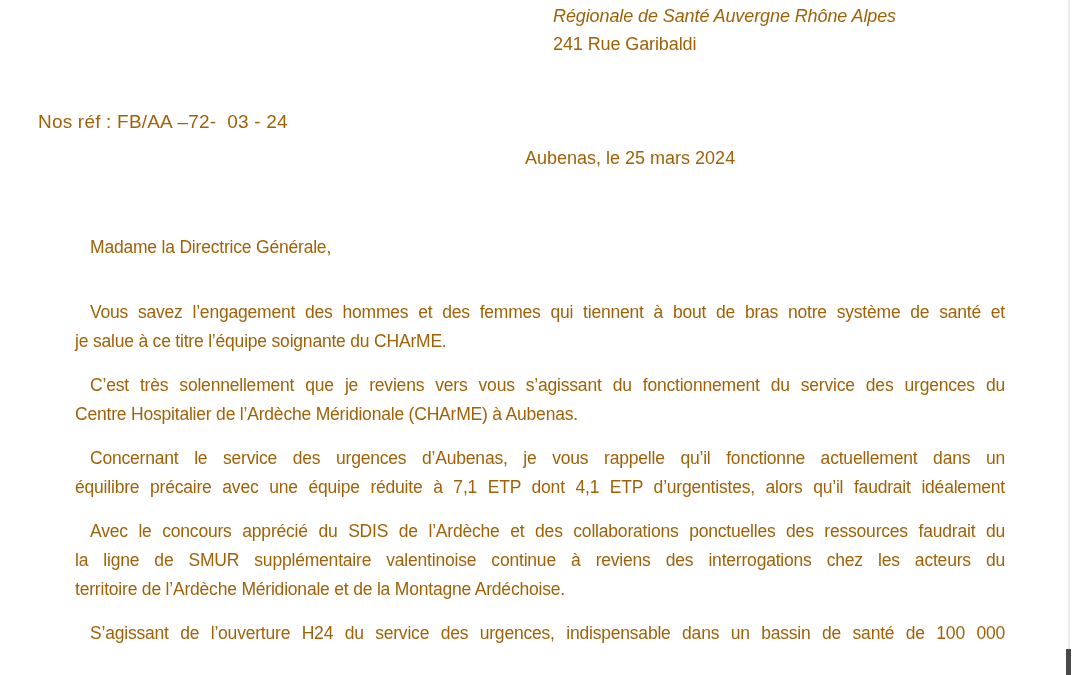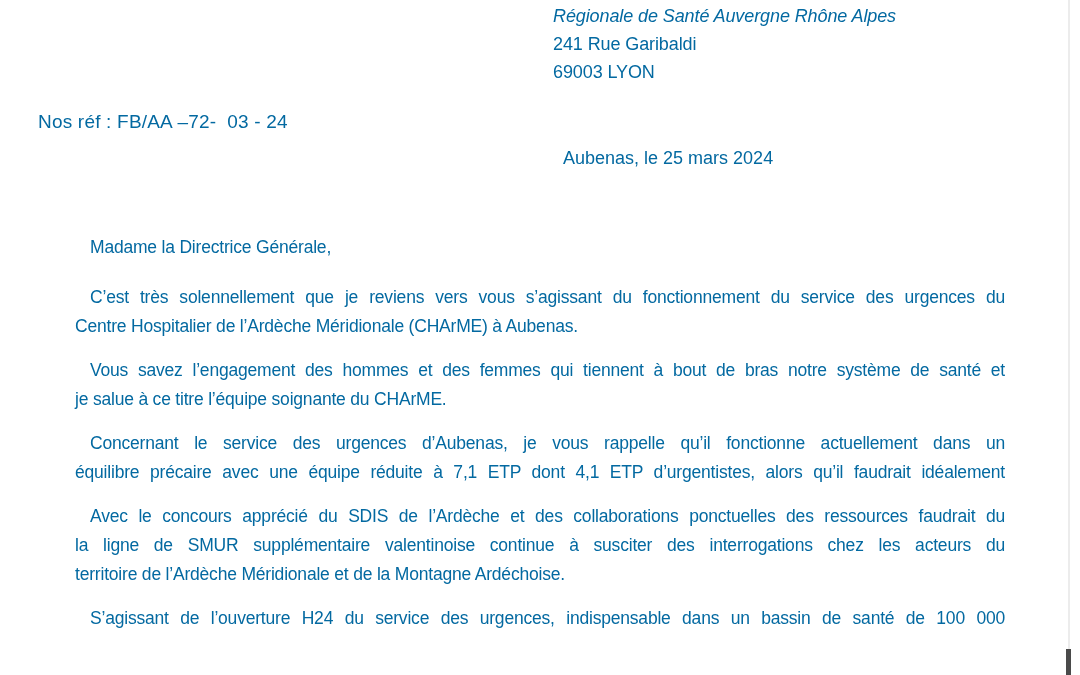--- a/index.html
+++ b/index.html
@@ -6,21 +6,21 @@
     margin: 0;
     padding: 0;
     background: #ffffff;
   }
   .page {
     position: relative;
     width: 1080px;
     height: 675px;
     overflow: hidden;
     background: #ffffff;
-    color: #0369a1;
+    color: #a16207;
     font-family: "Liberation Sans", sans-serif;
     text-decoration: underline;
     -webkit-font-smoothing: antialiased;
   }
   .recipient {
     position: absolute;
     left: 553px;
     top: 2px;
     font-size: 18px;
     line-height: 28px;
@@ -32,36 +32,36 @@
   .ref {
     position: absolute;
     left: 38px;
     top: 111px;
     font-size: 19px;
     letter-spacing: 0.2px;
     white-space: pre;
   }
   .dateline {
     position: absolute;
-    left: 563px;
+    left: 525px;
     top: 148px;
     font-size: 18px;
   }
   .body-text {
     position: absolute;
     left: 75px;
     top: 233px;
     width: 930px;
     font-size: 17.5px;
     line-height: 29px;
     letter-spacing: -0.2px;
   }
   .salutation {
     padding-left: 15px;
-    margin-bottom: 21px;
+    margin-bottom: 36px;
   }
   .para {
     margin: 0 0 15px 0;
   }
   .line {
     text-align: justify;
   }
   .line.j {
     text-align-last: justify;
   }
@@ -86,49 +86,48 @@
   }
 </style>
 </head>
 <body>
 
 <div class="page">
 
   <div class="recipient">
     <div class="org">Régionale de Santé Auvergne Rhône Alpes</div>
     <div>241 Rue Garibaldi</div>
-    <div>69003 LYON</div>
   </div>
 
   <div class="ref">Nos réf : FB/AA –72-  03 - 24</div>
 
   <div class="dateline">Aubenas, le 25 mars 2024</div>
 
   <div class="body-text">
 
     <div class="salutation">Madame la Directrice Générale,</div>
 
     <div class="para">
-      <div class="line j first">C’est très solennellement que je reviens vers vous s’agissant du fonctionnement du service des urgences du</div>
-      <div class="line last">Centre Hospitalier de l’Ardèche Méridionale (CHArME) à Aubenas.</div>
+      <div class="line j first">Vous savez l’engagement des hommes et des femmes qui tiennent à bout de bras notre système de santé et</div>
+      <div class="line last">je salue à ce titre l’équipe soignante du CHArME.</div>
     </div>
 
     <div class="para">
-      <div class="line j first">Vous savez l’engagement des hommes et des femmes qui tiennent à bout de bras notre système de santé et</div>
-      <div class="line last">je salue à ce titre l’équipe soignante du CHArME.</div>
+      <div class="line j first">C’est très solennellement que je reviens vers vous s’agissant du fonctionnement du service des urgences du</div>
+      <div class="line last">Centre Hospitalier de l’Ardèche Méridionale (CHArME) à Aubenas.</div>
     </div>
 
     <div class="para">
       <div class="line j first">Concernant le service des urgences d’Aubenas, je vous rappelle qu’il fonctionne actuellement dans un</div>
       <div class="line j">équilibre précaire avec une équipe réduite à 7,1 ETP dont 4,1 ETP d’urgentistes, alors qu’il faudrait idéalement</div>
     </div>
 
     <div class="para">
       <div class="line j first">Avec le concours apprécié du SDIS de l’Ardèche et des collaborations ponctuelles des ressources faudrait du</div>
-      <div class="line j">la ligne de SMUR supplémentaire valentinoise continue à susciter des interrogations chez les acteurs du</div>
+      <div class="line j">la ligne de SMUR supplémentaire valentinoise continue à reviens des interrogations chez les acteurs du</div>
       <div class="line last">territoire de l’Ardèche Méridionale et de la Montagne Ardéchoise.</div>
     </div>
 
     <div class="para">
       <div class="line j first">S’agissant de l’ouverture H24 du service des urgences, indispensable dans un bassin de santé de 100 000</div>
     </div>
 
   </div>
 
   <div class="scan-edge-line"></div>

